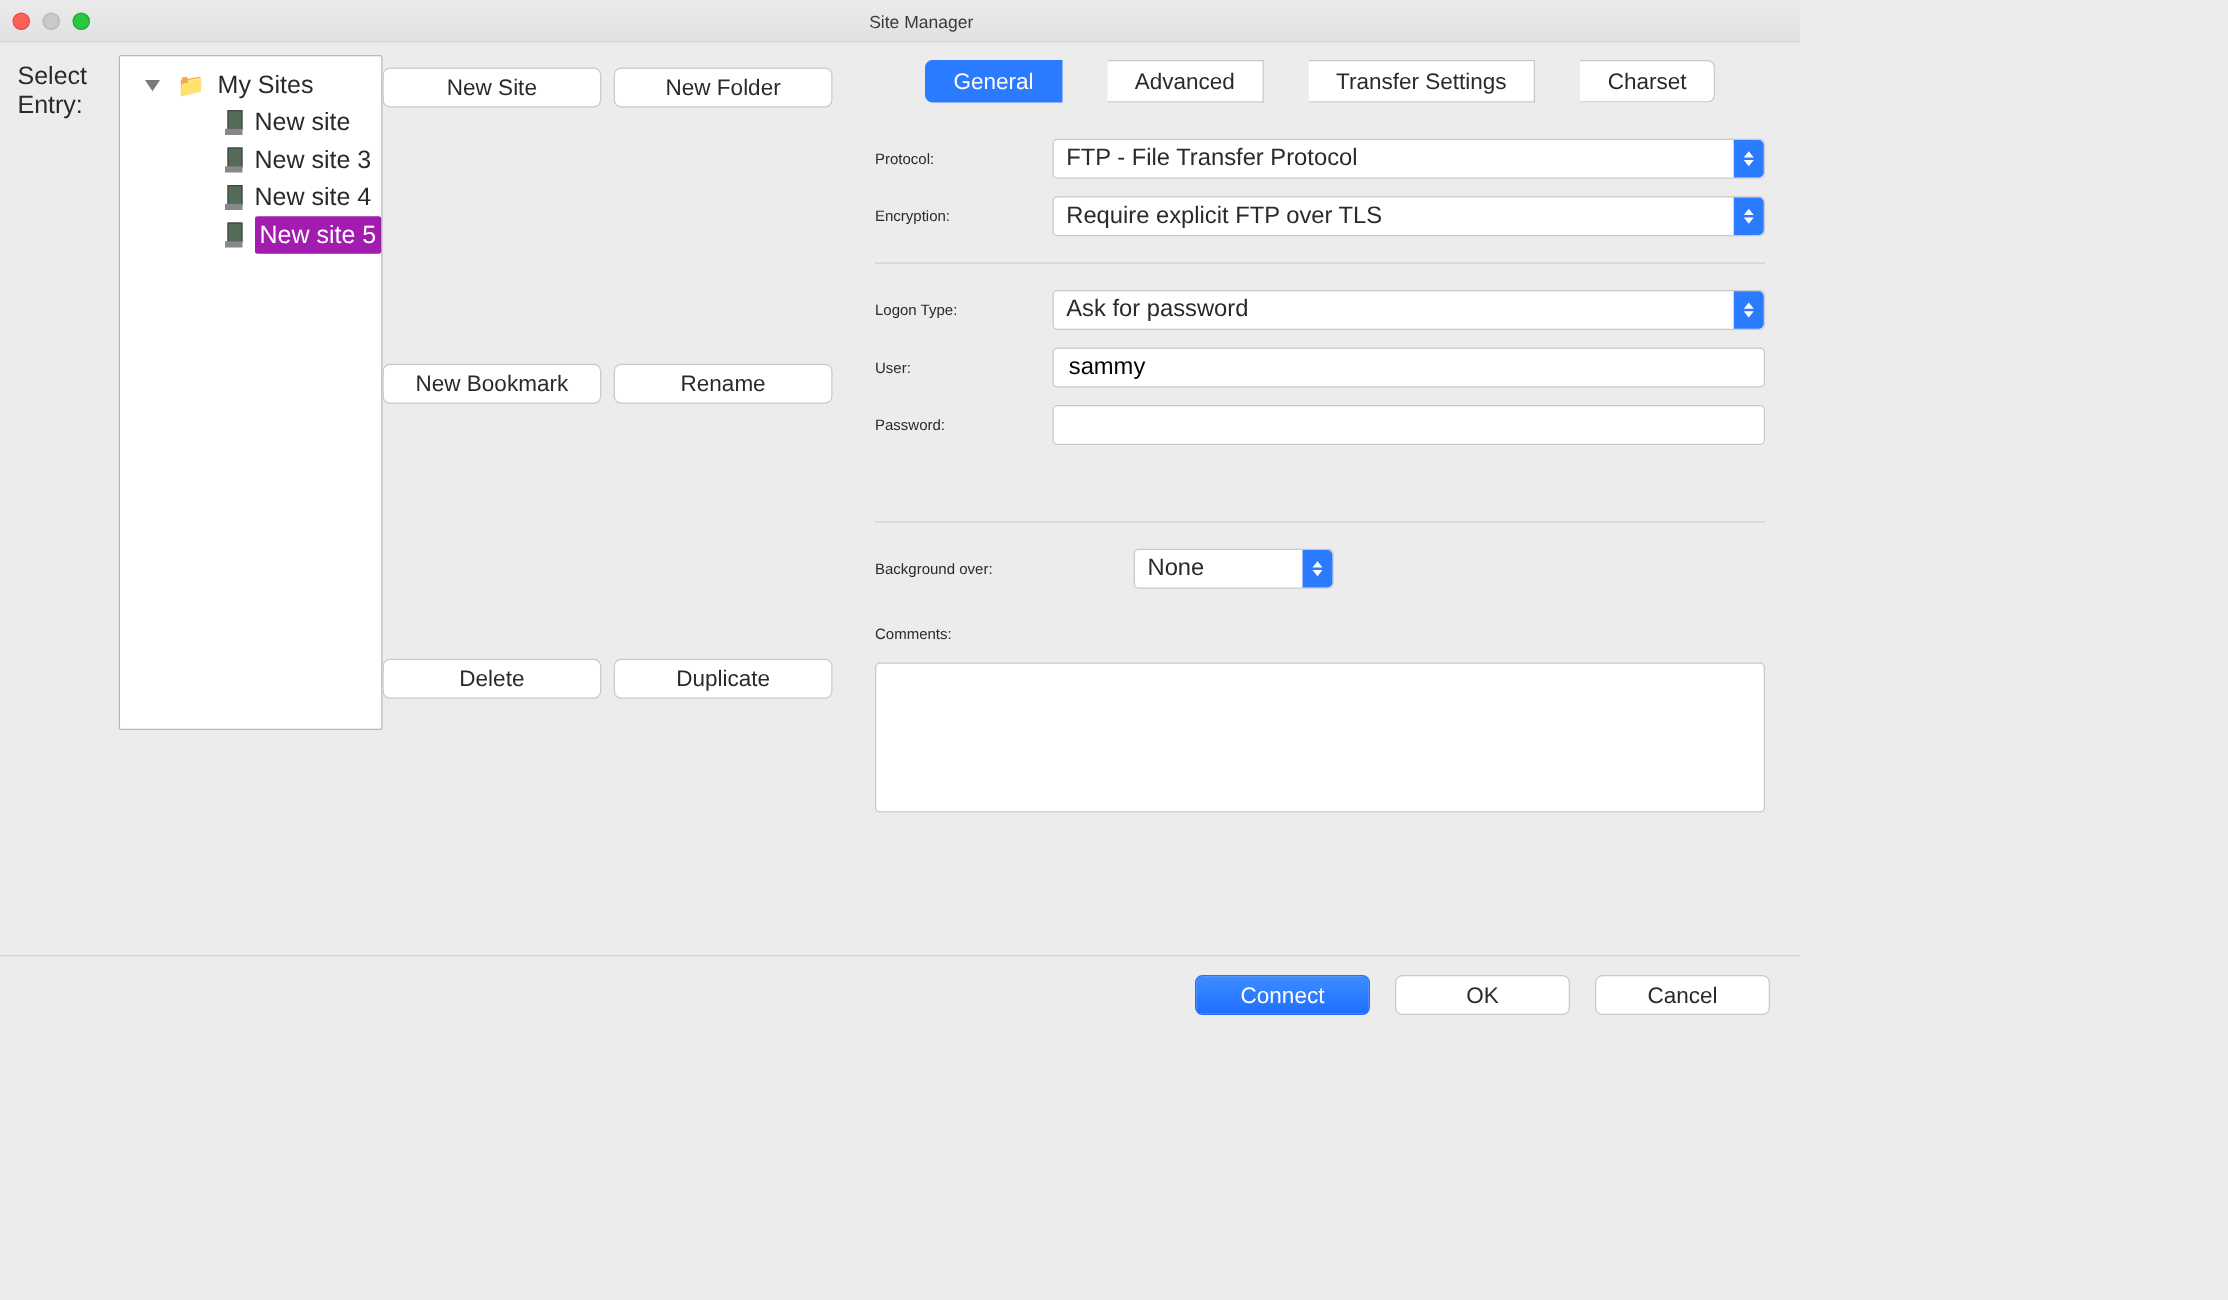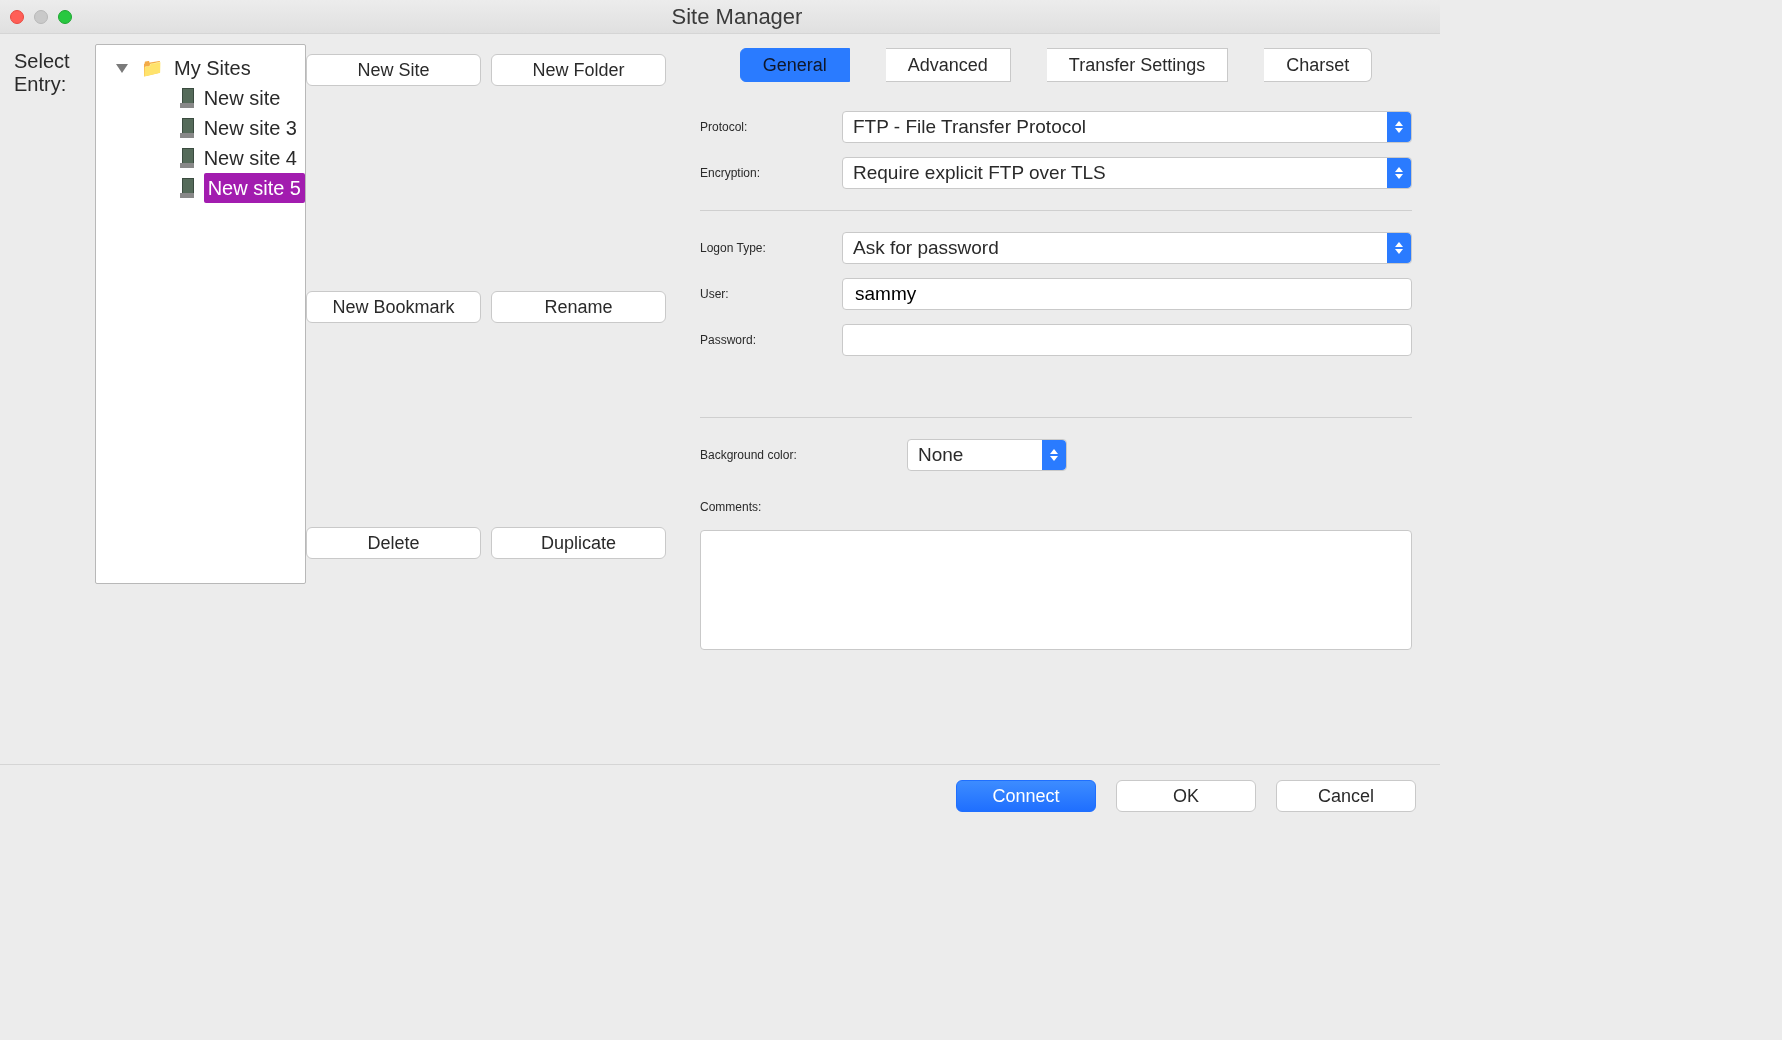--- a/index.html
+++ b/index.html
@@ -21,21 +21,21 @@
     align-items: center;
     padding: 0 10px;
     border-bottom: 1px solid #d5d5d5;
     position: relative;
   }
   .traffic { display: flex; gap: 10px; }
   .tl { width: 14px; height: 14px; border-radius: 50%; }
   .tl.red    { background: #ff5f57; border: 1px solid #e8493f; }
   .tl.yellow { background: #c9c9c9; border: 1px solid #b8b8b8; }
   .tl.green  { background: #28c840; border: 1px solid #1fa632; }
-  .title { position: absolute; left: 0; right: 0; text-align: center; font-size: 22px; color: #3a3a3a; margin-left: 34px; }
+  .title { position: absolute; left: 0; right: 0; text-align: center; font-size: 14px; color: #3a3a3a; margin-left: 34px; }
 
   
   .body { display: flex; height: 730px; }
   .left  { width: 680px; padding: 10px 14px 0 14px; display: flex; flex-direction: row; }
   .right { flex: 1; padding: 14px 28px 0 20px; }
 
   
   .select-label { font-size: 20px; margin: 6px 0 10px 0; }
   .tree {
     flex: 1;
@@ -82,21 +82,21 @@
     background: #fff;
     border: 1px solid #c9c9c9;
     height: 34px; line-height: 32px;
     padding: 0 22px;
     font-size: 18px;
     color: #2a2a2a;
   }
   .tab:first-child { border-radius: 6px 0 0 6px; }
   .tab:last-child  { border-radius: 0 6px 6px 0; }
   .tab + .tab { border-left: none; margin-left: 36px; }
-  .tab.active { background: #2a7bff; color: #0f172a; border-color: #2a7bff; }
+  .tab.active { background: #2a7bff; color: #ffffff; border-color: #2a7bff; }
 
   .form { display: flex; flex-direction: column; gap: 0; }
   .form-row { display: flex; align-items: center; min-height: 46px; gap: 12px; }
   .form-row .lab { width: 130px; font-size: 12px; }
 
   .sel, .inp {
     background: #fff;
     border: 1px solid #c9c9c9;
     border-radius: 4px;
     height: 32px;
@@ -236,21 +236,21 @@
         <div class="lab">Password:</div>
         <div class="inp" style="flex:1">
           <input type="password" value="" style="">
         </div>
       </div>
 
       <div style="height:40px"></div>
       <hr class="hr">
 
       <div class="form-row">
-        <div class="lab" style="width:195px">Background color:</div>
+        <div class="lab" style="width:195px">Background over:</div>
         <div class="sel" style="width:160px">
           <span>None</span>
           <span class="chev"></span>
         </div>
       </div>
 
       <div class="form-row" style="margin-top:6px">
         <div class="lab" style="width:195px">Comments:</div>
       </div>
       <div class="ta">

